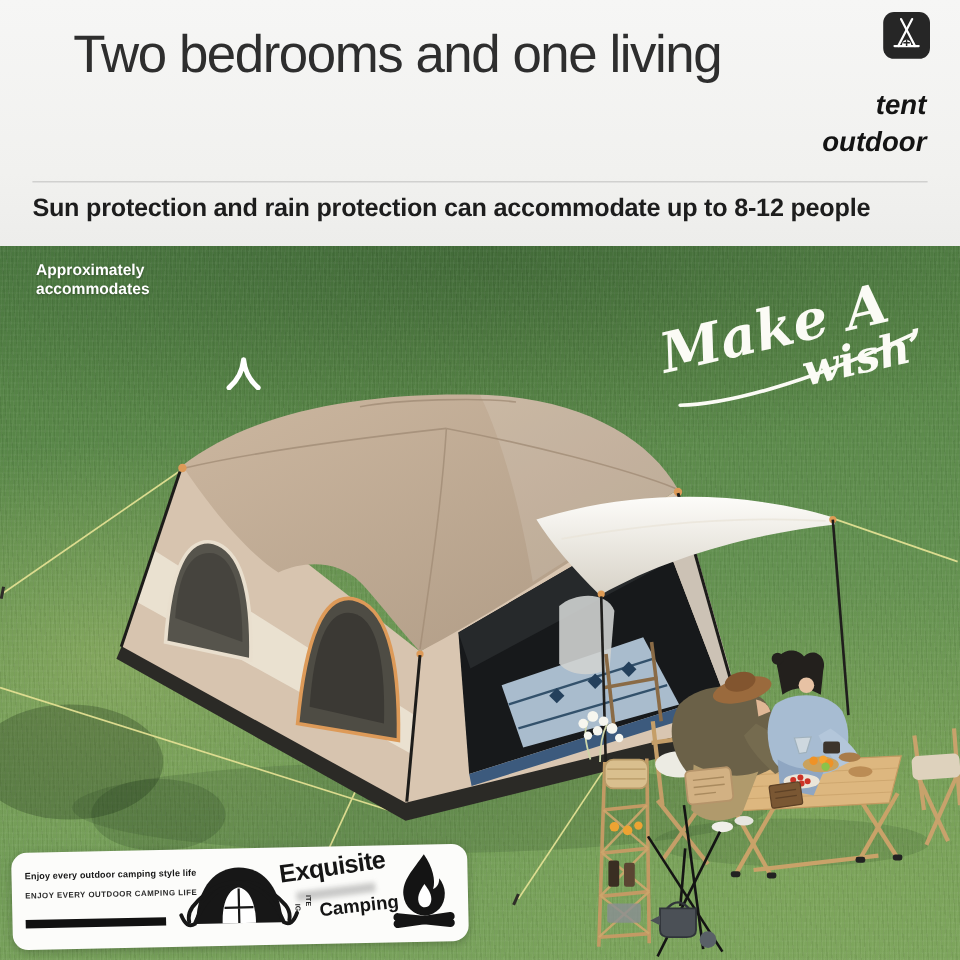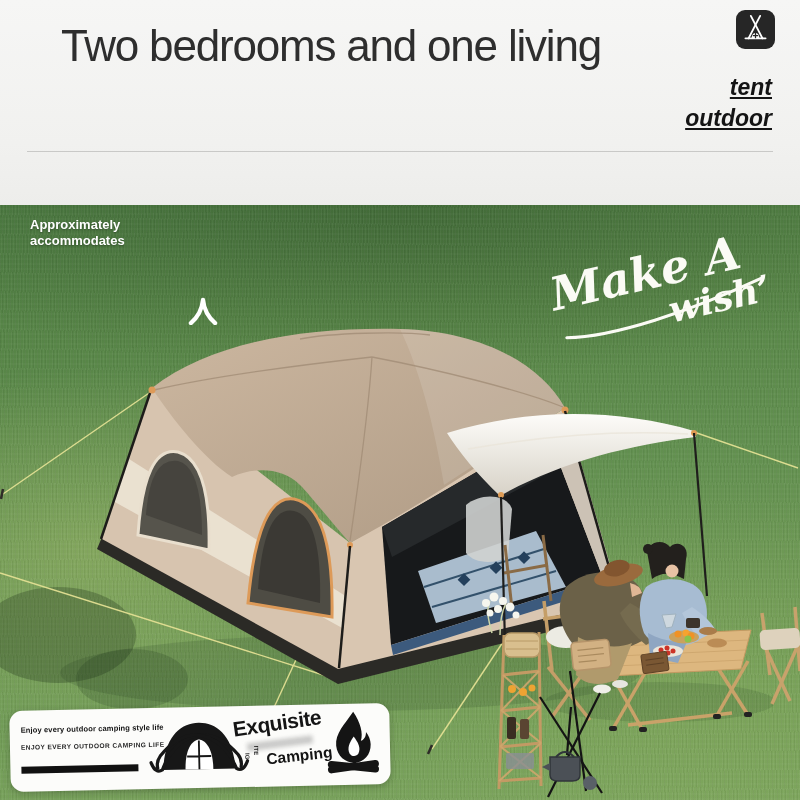--- a/index.html
+++ b/index.html
@@ -6,21 +6,21 @@
   .page{position:relative;width:800px;height:800px;overflow:hidden;
         font-family:"Liberation Sans",sans-serif;background:#f4f4f2;}
   
   .header{position:absolute;left:0;top:0;width:800px;height:205px;
           background:linear-gradient(180deg,#f6f6f5 0%,#f1f1ef 70%,#ededeb 100%);}
   .title{position:absolute;left:33px;top:20px;width:690px;
          font-size:44px;line-height:52px;font-weight:400;color:#2e2e2e;letter-spacing:-1.2px;margin-left:28px;}
   .brand-logo{position:absolute;right:25px;top:10px;width:39px;height:39px;
               background:#262626;border-radius:9px;display:flex;align-items:center;justify-content:center;}
   .brand-words{position:absolute;right:28px;top:72px;text-align:right;
-               font-style:italic;font-weight:700;font-size:23px;line-height:31px;color:#141414;text-decoration:underline;}
+               font-style:italic;font-weight:700;font-size:23px;line-height:31px;color:#141414;}
   .divider{position:absolute;left:27px;right:27px;top:151px;height:1px;background:#c9c9c7;}
   .subtitle{position:absolute;left:27px;top:162px;width:760px;
             font-size:21px;font-weight:700;color:#1d1d1d;letter-spacing:-0.2px;}
   
   .photo{position:absolute;left:0;top:205px;width:800px;height:595px;
     background:
       radial-gradient(420px 260px at 12% 58%, rgba(200,212,122,.30), transparent 70%),
       radial-gradient(500px 300px at 85% 82%, rgba(150,182,96,.25), transparent 70%),
       radial-gradient(700px 220px at 50% 2%, rgba(18,38,16,.22), transparent 75%),
       linear-gradient(175deg,#4d7b42 0%,#578547 22%,#618f4f 45%,#6e9955 70%,#7aa35c 100%);}
@@ -85,20 +85,21 @@
         </svg>
       </span>
     </div>
 
     <div class="brand-words">
       <div>tent</div>
       <div>outdoor</div>
     </div>
 
     <div class="divider"></div>
+    <div class="subtitle">Sun protection and rain protection can accommodate up to 8-12 people</div>
   </div>
 
   <div class="photo">
     <div class="grass-texture"></div>
 
     <svg class="scene" viewBox="0 0 800 595">
       <defs>
         <linearGradient id="roofG" x1="0" y1="0" x2="1" y2="1">
           <stop offset="0" stop-color="#ccb7a0"></stop>
             <stop offset="1" stop-color="#ae9a84"></stop>

